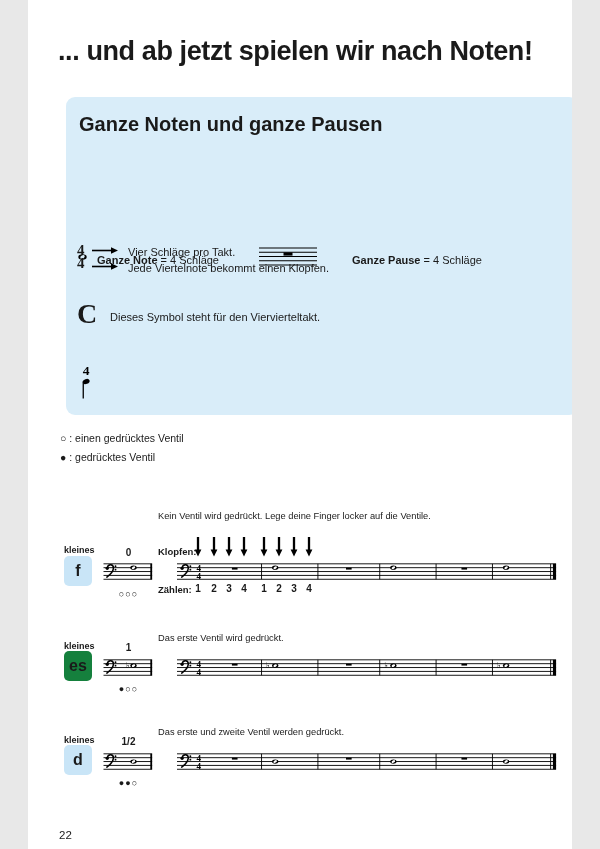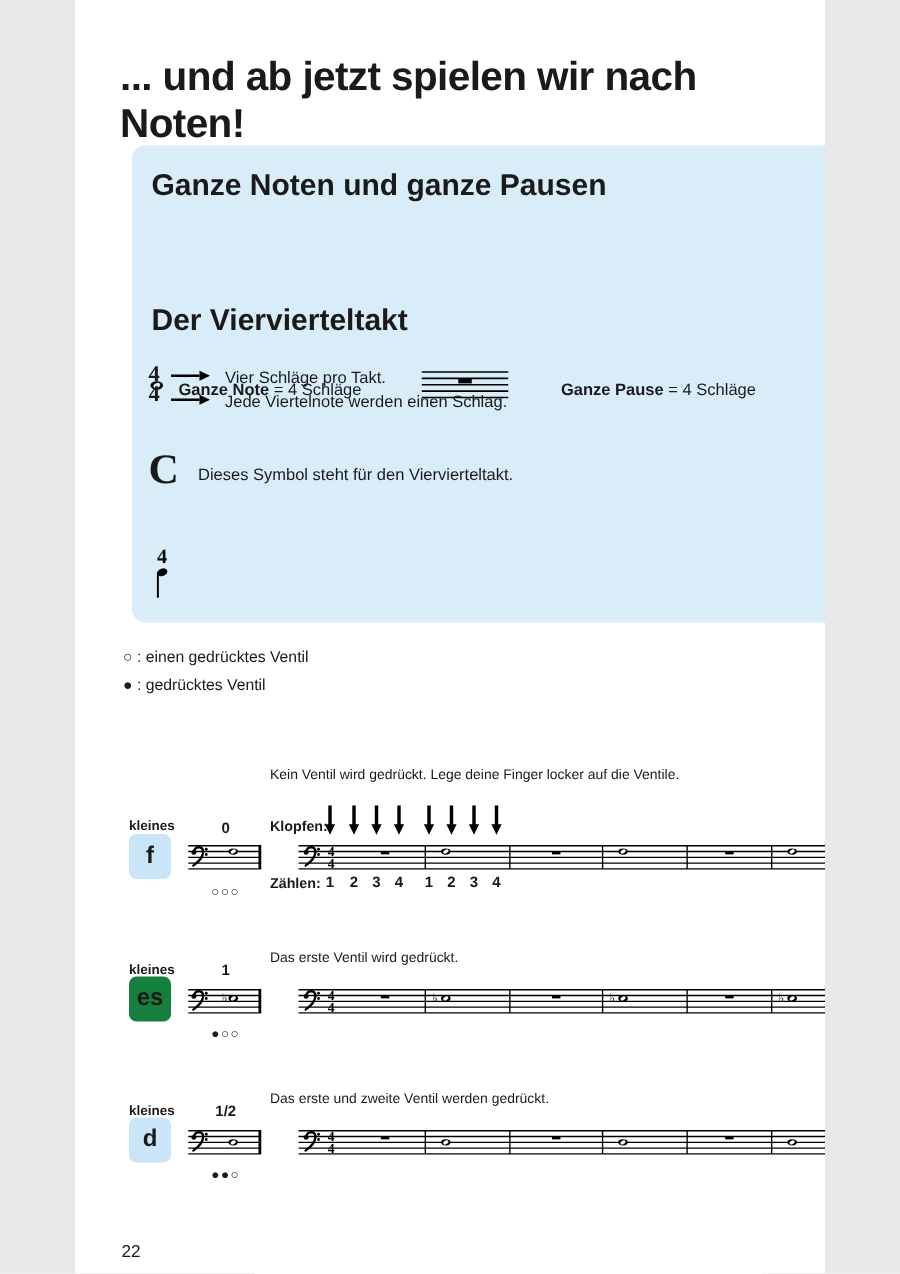--- a/index.html
+++ b/index.html
@@ -1,16 +1,16 @@
 <!DOCTYPE html>
 <html><head>
 <meta charset="utf-8">
 <style>
   html,body{margin:0;padding:0;background:#e8e8e8;}
-  #page{position:relative;width:500px;height:849px;background:#ffffff;
+  #page{position:relative;width:544px;height:849px;background:#ffffff;
         font-family:"Liberation Sans",sans-serif;color:#1a1a1a;overflow:hidden;margin:0 auto;}
   .abs{position:absolute;}
   .title{left:30px;top:36px;font-size:27px;font-weight:700;letter-spacing:-0.4px;}
   .panel{left:38px;top:97px;width:512px;height:318px;border-radius:9px;background:#d9edf9;}
   .p-head{position:absolute;font-size:20px;font-weight:700;}
   .p-txt{position:absolute;font-size:11px;}
   .p-txt b{font-weight:700;}
   .serifnum{font-family:"Liberation Serif",serif;font-weight:700;}
   .timestack{position:absolute;left:11px;top:147px;display:flex;flex-direction:column;line-height:13px;
              font-size:15px;text-align:center;}
@@ -70,36 +70,35 @@
           <line x1="0" y1="13.75" x2="58" y2="13.75"></line>
         <line x1="0" y1="18" x2="58" y2="18"></line>
       </g>
       <rect x="24.5" y="5.4" width="9" height="3.2" fill="#000"></rect>
     </svg>
     <div class="p-txt" style="left:286px;top:157px">
       <b>Ganze Pause</b>
       <span>= 4 Schläge</span>
     </div>
 
-    <div class="p-head" style="left:13px;top:106px">Der Viervierteltakt</div>
 
     <div class="timestack serifnum">
       <span>4</span>
       <span>4</span>
     </div>
     <svg class="abs" style="left:26px;top:149px" width="27" height="9" viewBox="0 0 27 9">
       <line x1="0" y1="4.5" x2="19" y2="4.5" stroke="#000" stroke-width="1.6"></line>
       <polygon points="19,1.2 26,4.5 19,7.8" fill="#000"></polygon>
     </svg>
     <svg class="abs" style="left:26px;top:165px" width="27" height="9" viewBox="0 0 27 9">
       <line x1="0" y1="4.5" x2="19" y2="4.5" stroke="#000" stroke-width="1.6"></line>
       <polygon points="19,1.2 26,4.5 19,7.8" fill="#000"></polygon>
     </svg>
     <div class="p-txt" style="left:62px;top:149px">Vier Schläge pro Takt.</div>
-    <div class="p-txt" style="left:62px;top:165px">Jede Viertelnote werden einen Schlag.</div>
+    <div class="p-txt" style="left:62px;top:165px">Jede Viertelnote bekommt einen Klopfen.</div>
 
     <div class="ctime serifnum">C</div>
     <div class="p-txt" style="left:44px;top:214px">Dieses Symbol steht für den Viervierteltakt.</div>
 
     <svg class="abs" style="left:12px;top:266px" width="16" height="40" viewBox="0 0 16 40">
       <text x="8" y="12" text-anchor="middle" font-family="Liberation Serif, serif" font-weight="bold" font-size="13.5">4</text>
       <ellipse cx="8.2" cy="18.5" rx="3.5" ry="2.5" fill="#000" transform="rotate(-20 8.2 18.5)"></ellipse>
       <rect x="4.6" y="18.5" width="1.3" height="17" fill="#000"></rect>
     </svg>
   </div>

